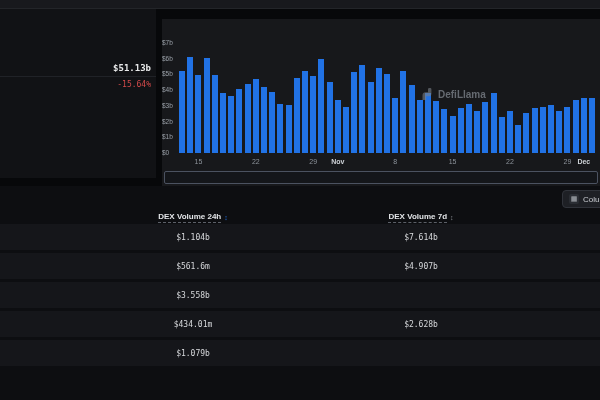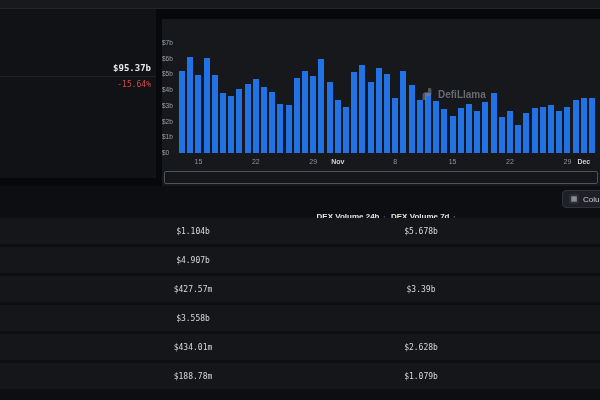--- a/index.html
+++ b/index.html
@@ -26,36 +26,36 @@
   .x-tick.bold{color:#cfd3d8;font-weight:bold;}
   .watermark{position:absolute;left:258px;top:68px;display:flex;align-items:center;gap:4px;opacity:0.75;}
   .watermark span{font-size:10px;font-weight:bold;color:#80868e;}
   .brush{position:absolute;left:2px;top:152px;width:432px;height:11px;background:#14161a;border:1px solid #4b5260;border-radius:2px;}
   
   .table-section{position:absolute;left:0;top:186px;width:600px;height:214px;background:#0d0e11;}
   .columns-button{position:absolute;left:562px;top:4px;height:16px;display:flex;align-items:center;gap:4px;
     background:#1e2025;border:1px solid #30333a;border-radius:4px;padding:0 6px;font-size:8px;color:#c9ccd1;white-space:nowrap;cursor:pointer;}
   .columns-button .mini-icon{display:inline-block;width:10px;height:10px;line-height:10px;text-align:center;background:#2a2d33;border-radius:2px;font-size:7px;color:#aeb2b8;}
   .thead{position:absolute;left:0;top:20px;width:600px;height:22px;display:grid;grid-template-columns:386px 70px 1fr;align-items:center;}
-  .th{display:flex;justify-content:flex-end;align-items:center;gap:3px;font-size:8px;font-weight:bold;color:#e3e5e8;white-space:nowrap;cursor:pointer;}
+  .th{display:flex;justify-content:center;align-items:center;gap:3px;font-size:8px;font-weight:bold;color:#e3e5e8;white-space:nowrap;cursor:pointer;}
   .th .label{border-bottom:1px dashed #5c6068;padding-bottom:1px;}
   .th .sort{font-size:7px;}
   .sort.active{color:#2172e5;}
   .sort.idle{color:#84888f;}
-  .rows{position:absolute;left:0;top:32px;width:600px;}
+  .rows{position:absolute;left:0;top:38px;width:600px;}
   .trow{height:26px;margin-bottom:3px;background:#15161a;display:grid;grid-template-columns:386px 70px 1fr;align-items:center;cursor:pointer;}
   .td{text-align:center;font-family:"DejaVu Sans Mono", monospace;font-size:8px;color:#d7d9dc;white-space:nowrap;}
 </style>
 </head>
 <body>
 
 <div class="top-strip"></div>
 
 <div class="stats-panel">
-  <div class="stat-value stat-volume">$95.37b</div>
+  <div class="stat-value stat-volume">$51.13b</div>
   <div class="stat-divider"></div>
   <div class="stat-value stat-change">-15.64%</div>
 </div>
 
 <div class="chart-panel">
   <div>
       <div class="y-tick" style="top: 20.03px;">$7b</div>
       <div class="y-tick" style="top: 35.74px;">$6b</div>
       <div class="y-tick" style="top: 51.45px;">$5b</div>
       <div class="y-tick" style="top: 67.16px;">$4b</div>
@@ -148,34 +148,30 @@
         <span class="sort active">↕</span>
       </div>
       <div class="th">
         <span class="label">DEX Volume 7d</span>
         <span class="sort idle">↕</span>
       </div>
     </div>
   <div class="rows">
       <div class="trow">
         <div class="td">$1.104b</div>
-        <div class="td">$5.678b</div>
+        <div class="td">$7.614b</div>
       </div>
       <div class="trow">
+        <div class="td">$561.6m</div>
         <div class="td">$4.907b</div>
-      </div>
-      <div class="trow">
-        <div class="td">$427.57m</div>
-        <div class="td">$3.39b</div>
       </div>
       <div class="trow">
         <div class="td">$3.558b</div>
       </div>
       <div class="trow">
         <div class="td">$434.01m</div>
         <div class="td">$2.628b</div>
       </div>
       <div class="trow">
-        <div class="td">$188.78m</div>
         <div class="td">$1.079b</div>
       </div>
     </div>
 </div>
 
 </body></html>

